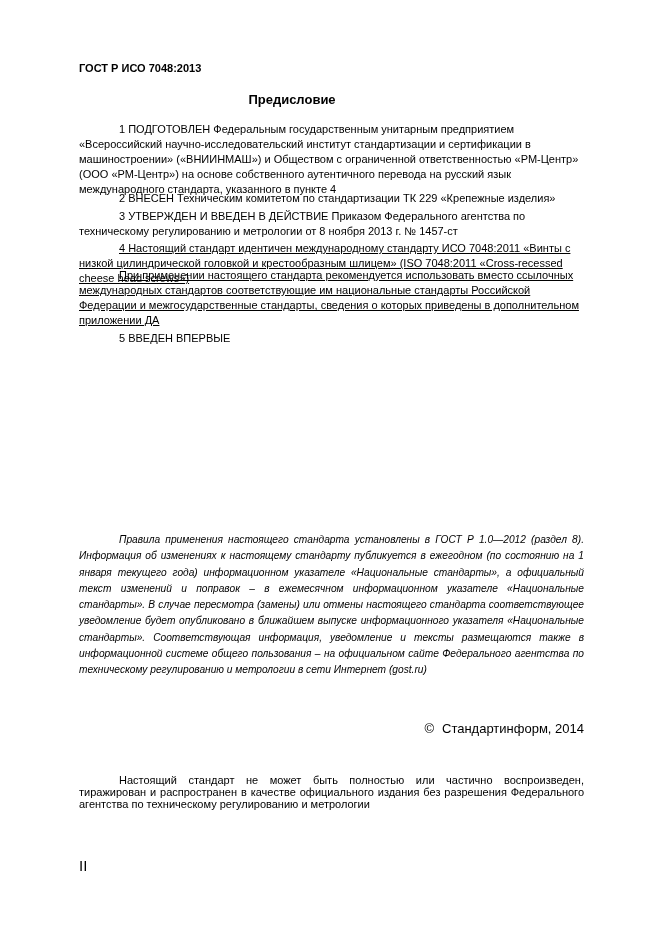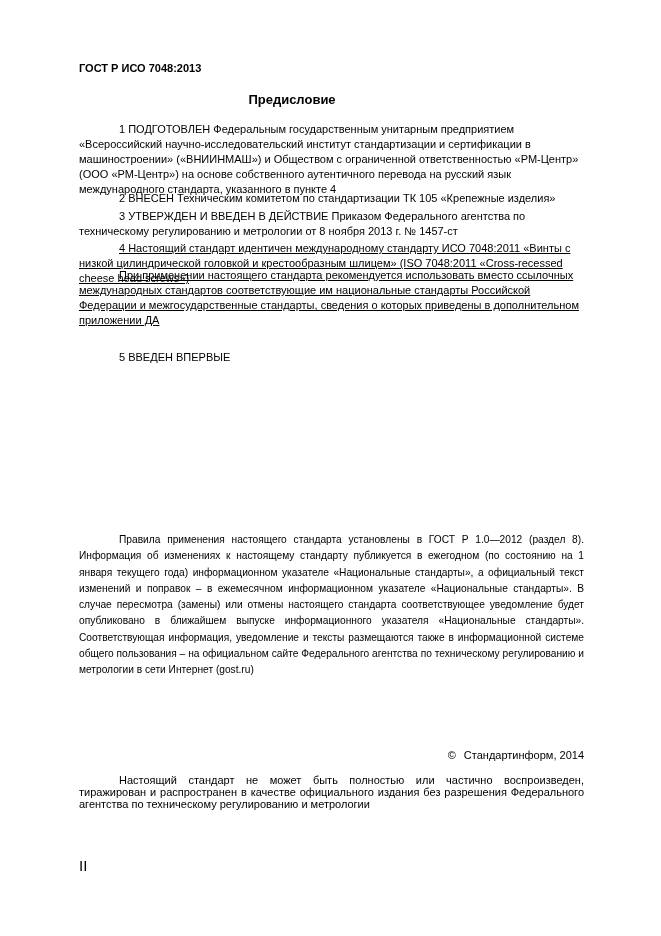--- a/index.html
+++ b/index.html
@@ -16,56 +16,56 @@
     text-align: center; font-size: 13px; font-weight: bold;
   }
   .body-block {
     position: absolute; left: 79px; width: 505px;
     font-size: 11px; line-height: 15px;
   }
   .para { text-align: justify; text-indent: 40px; margin: 0; }
   .para.last-left { text-align: left; }
   .note {
     position: absolute; left: 79px; width: 505px; top: 532px;
-    font-size: 10.2px; line-height: 16.3px; 
+    font-size: 10.2px; line-height: 16.3px; font-style: italic;
     text-align: justify; text-indent: 40px;
   }
   .copyright {
-    position: absolute; right: 77px; top: 749px; font-size: 11px; margin-left: 37px;
+    position: absolute; right: 77px; top: 721px; font-size: 13px; margin-left: 37px;
   }
   .copyright .sym { margin-right: 8px; }
   .rights {
     position: absolute; left: 79px; width: 505px; top: 774px;
     font-size: 11px; line-height: 12px; text-align: justify; text-indent: 40px;
   }
   .pageno { position: absolute; left: 79px; top: 857px; font-size: 15px; }
 </style>
 </head>
 <body>
 
 <div class="hdr">ГОСТ Р ИСО 7048:2013</div>
 
 <div class="title">Предисловие</div>
 
 <div class="body-block" style="top:122px;">
   <p class="para last-left">1 ПОДГОТОВЛЕН Федеральным государственным унитарным предприятием «Всероссийский научно-исследовательский институт стандартизации и сертификации в машиностроении» («ВНИИНМАШ») и Обществом с ограниченной ответственностью «РМ-Центр» (ООО «РМ-Центр») на основе собственного аутентичного перевода на русский язык международного стандарта, указанного в пункте 4</p>
 </div>
 <div class="body-block" style="top:191px;">
-  <p class="para">2 ВНЕСЕН Техническим комитетом по стандартизации ТК 105 «Крепежные изделия»</p>
+  <p class="para">2 ВНЕСЕН Техническим комитетом по стандартизации ТК 229 «Крепежные изделия»</p>
 </div>
 <div class="body-block" style="top:209px;">
   <p class="para last-left">3 УТВЕРЖДЕН И ВВЕДЕН В ДЕЙСТВИЕ Приказом Федерального агентства по техническому регулированию и метрологии от 8 ноября 2013 г. № 1457-ст</p>
 </div>
 <div class="body-block" style="top:241px;text-decoration:underline;">
   <p class="para last-left">4 Настоящий стандарт идентичен международному стандарту ИСО 7048:2011 «Винты с низкой цилиндрической головкой и крестообразным шлицем» (ISO 7048:2011 «Cross-recessed cheese head screws»)</p>
 </div>
 <div class="body-block" style="top:268px;text-decoration:underline;">
   <p class="para last-left">При применении настоящего стандарта рекомендуется использовать вместо ссылочных международных стандартов соответствующие им национальные стандарты Российской Федерации и межгосударственные стандарты, сведения о которых приведены в дополнительном приложении ДА</p>
 </div>
-<div class="body-block" style="top:350px;">
+<div class="body-block" style="top:331px;">
   <p class="para">5  ВВЕДЕН ВПЕРВЫЕ</p>
 </div>
 
 <div class="note">Правила применения настоящего стандарта установлены в ГОСТ Р 1.0—2012 (раздел 8). Информация об изменениях к настоящему стандарту публикуется в ежегодном (по состоянию на 1 января текущего года) информационном указателе «Национальные стандарты», а официальный текст изменений и поправок – в ежемесячном информационном указателе «Национальные стандарты». В случае пересмотра (замены) или отмены настоящего стандарта соответствующее уведомление будет опубликовано в ближайшем выпуске информационного указателя «Национальные стандарты». Соответствующая информация, уведомление и тексты размещаются также в информационной системе общего пользования – на официальном сайте Федерального агентства по техническому регулированию и метрологии в сети Интернет (gost.ru)</div>
 
 <div class="copyright">
   <span class="sym">©</span><span>Стандартинформ, 2014</span>
 </div>
 
 <div class="rights">Настоящий стандарт не может быть полностью или частично воспроизведен, тиражирован и распространен в качестве официального издания без разрешения Федерального агентства по техническому регулированию и метрологии</div>

